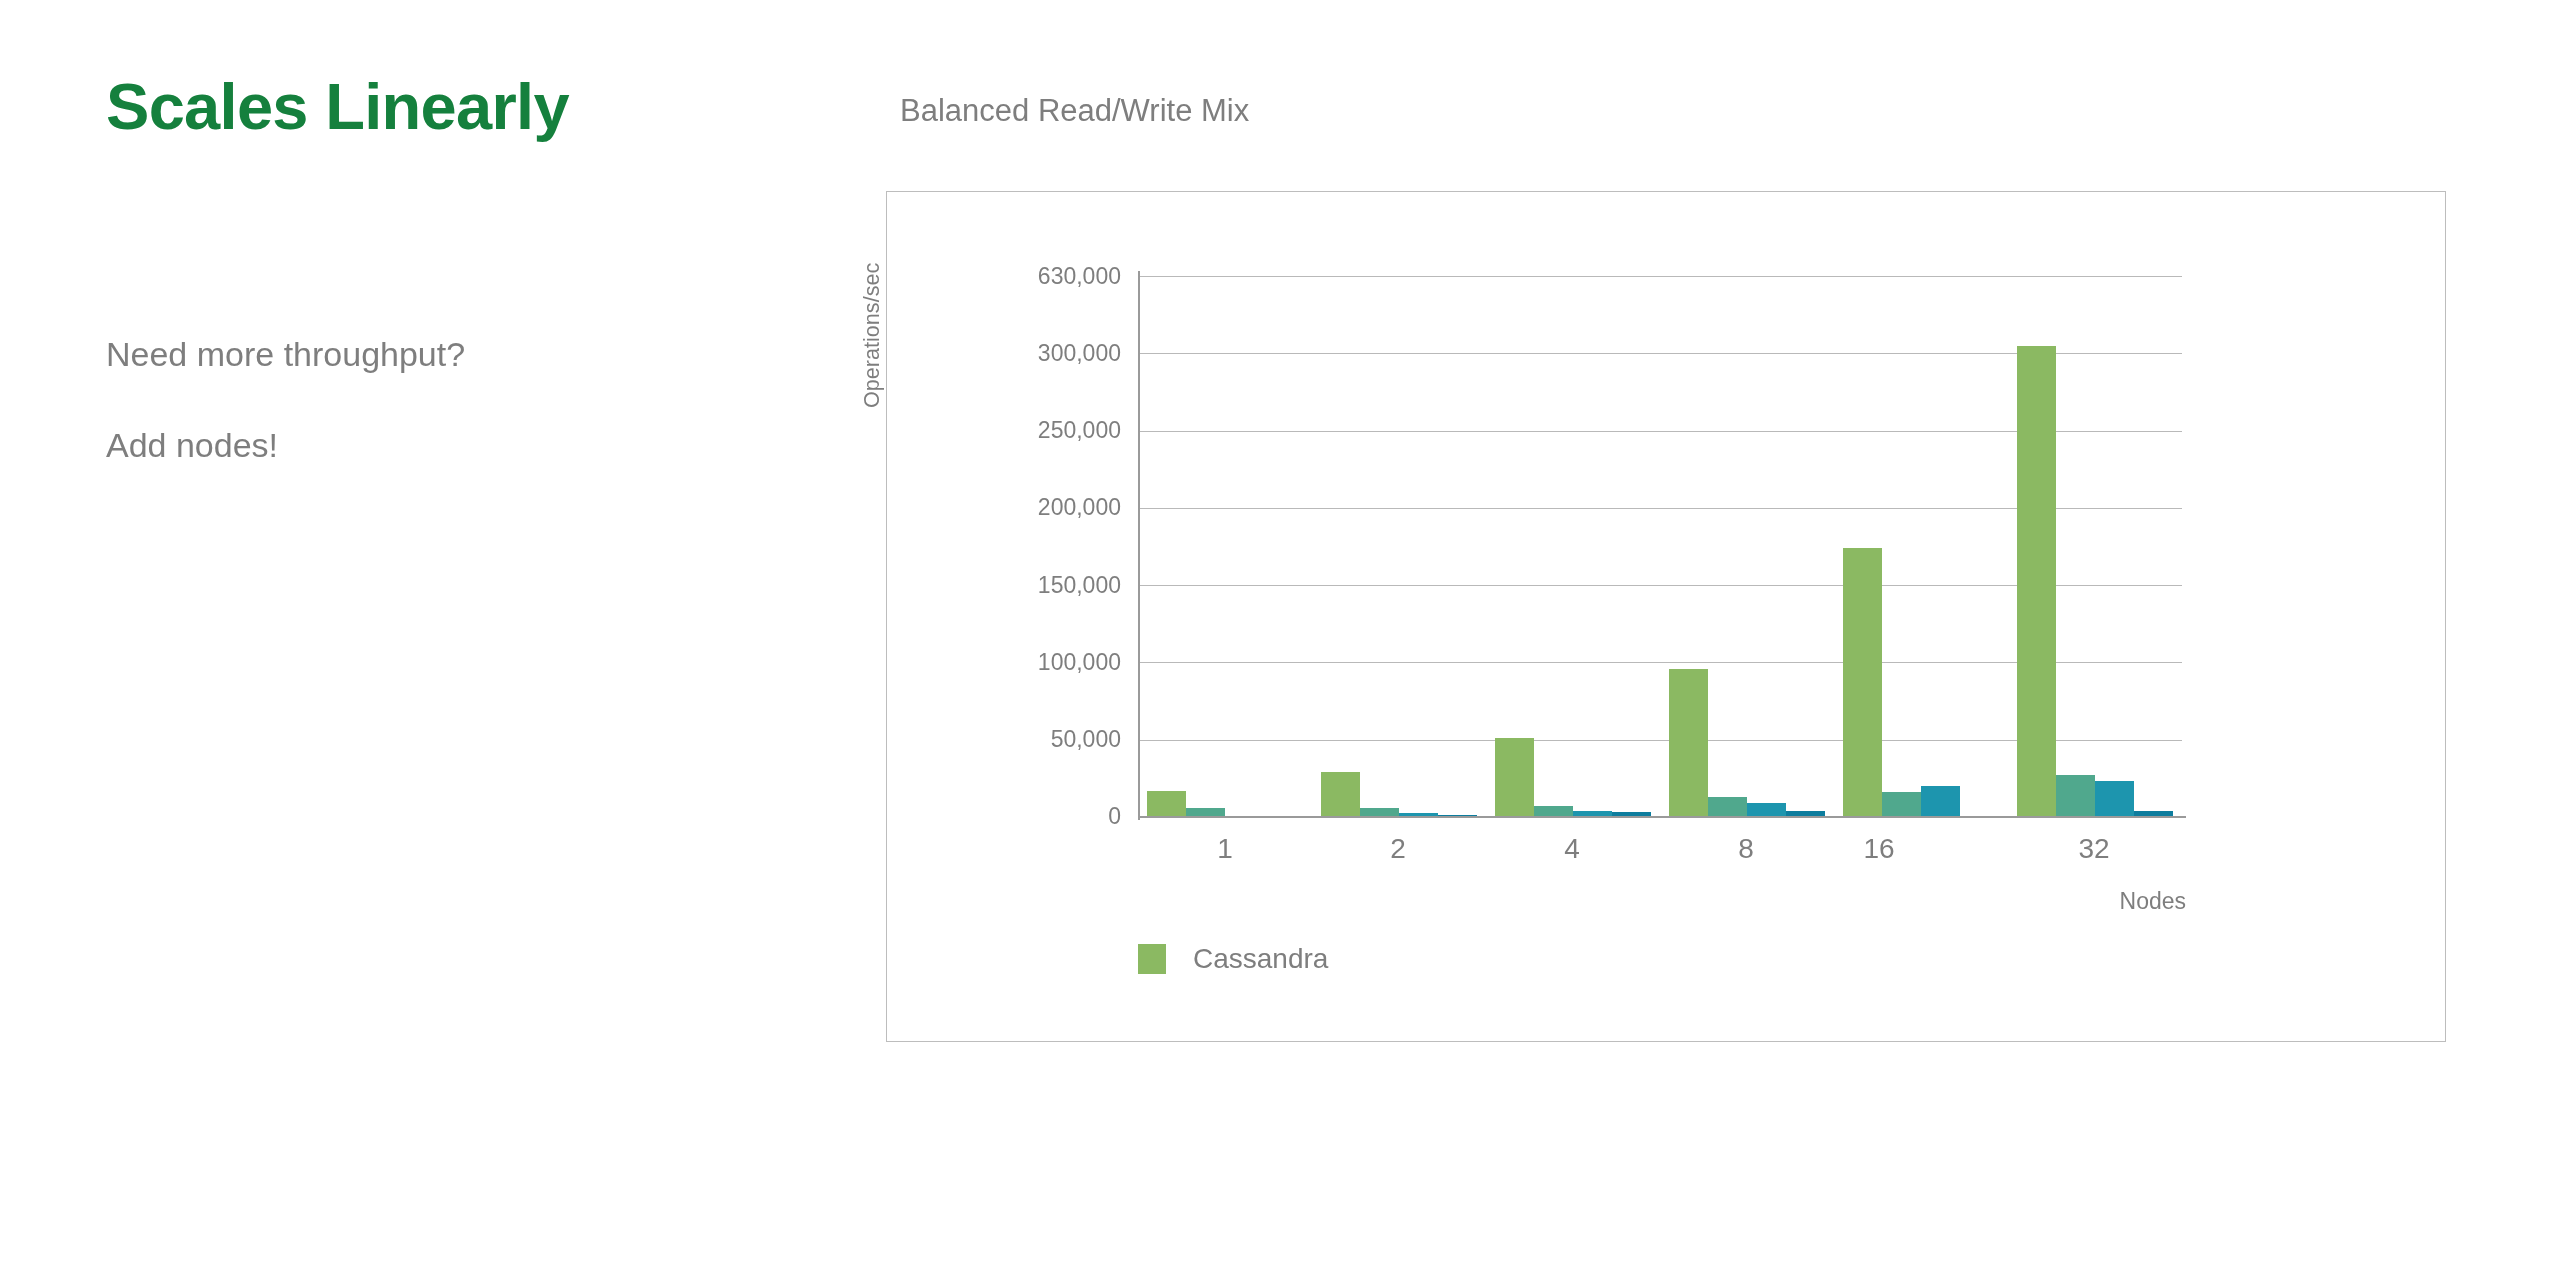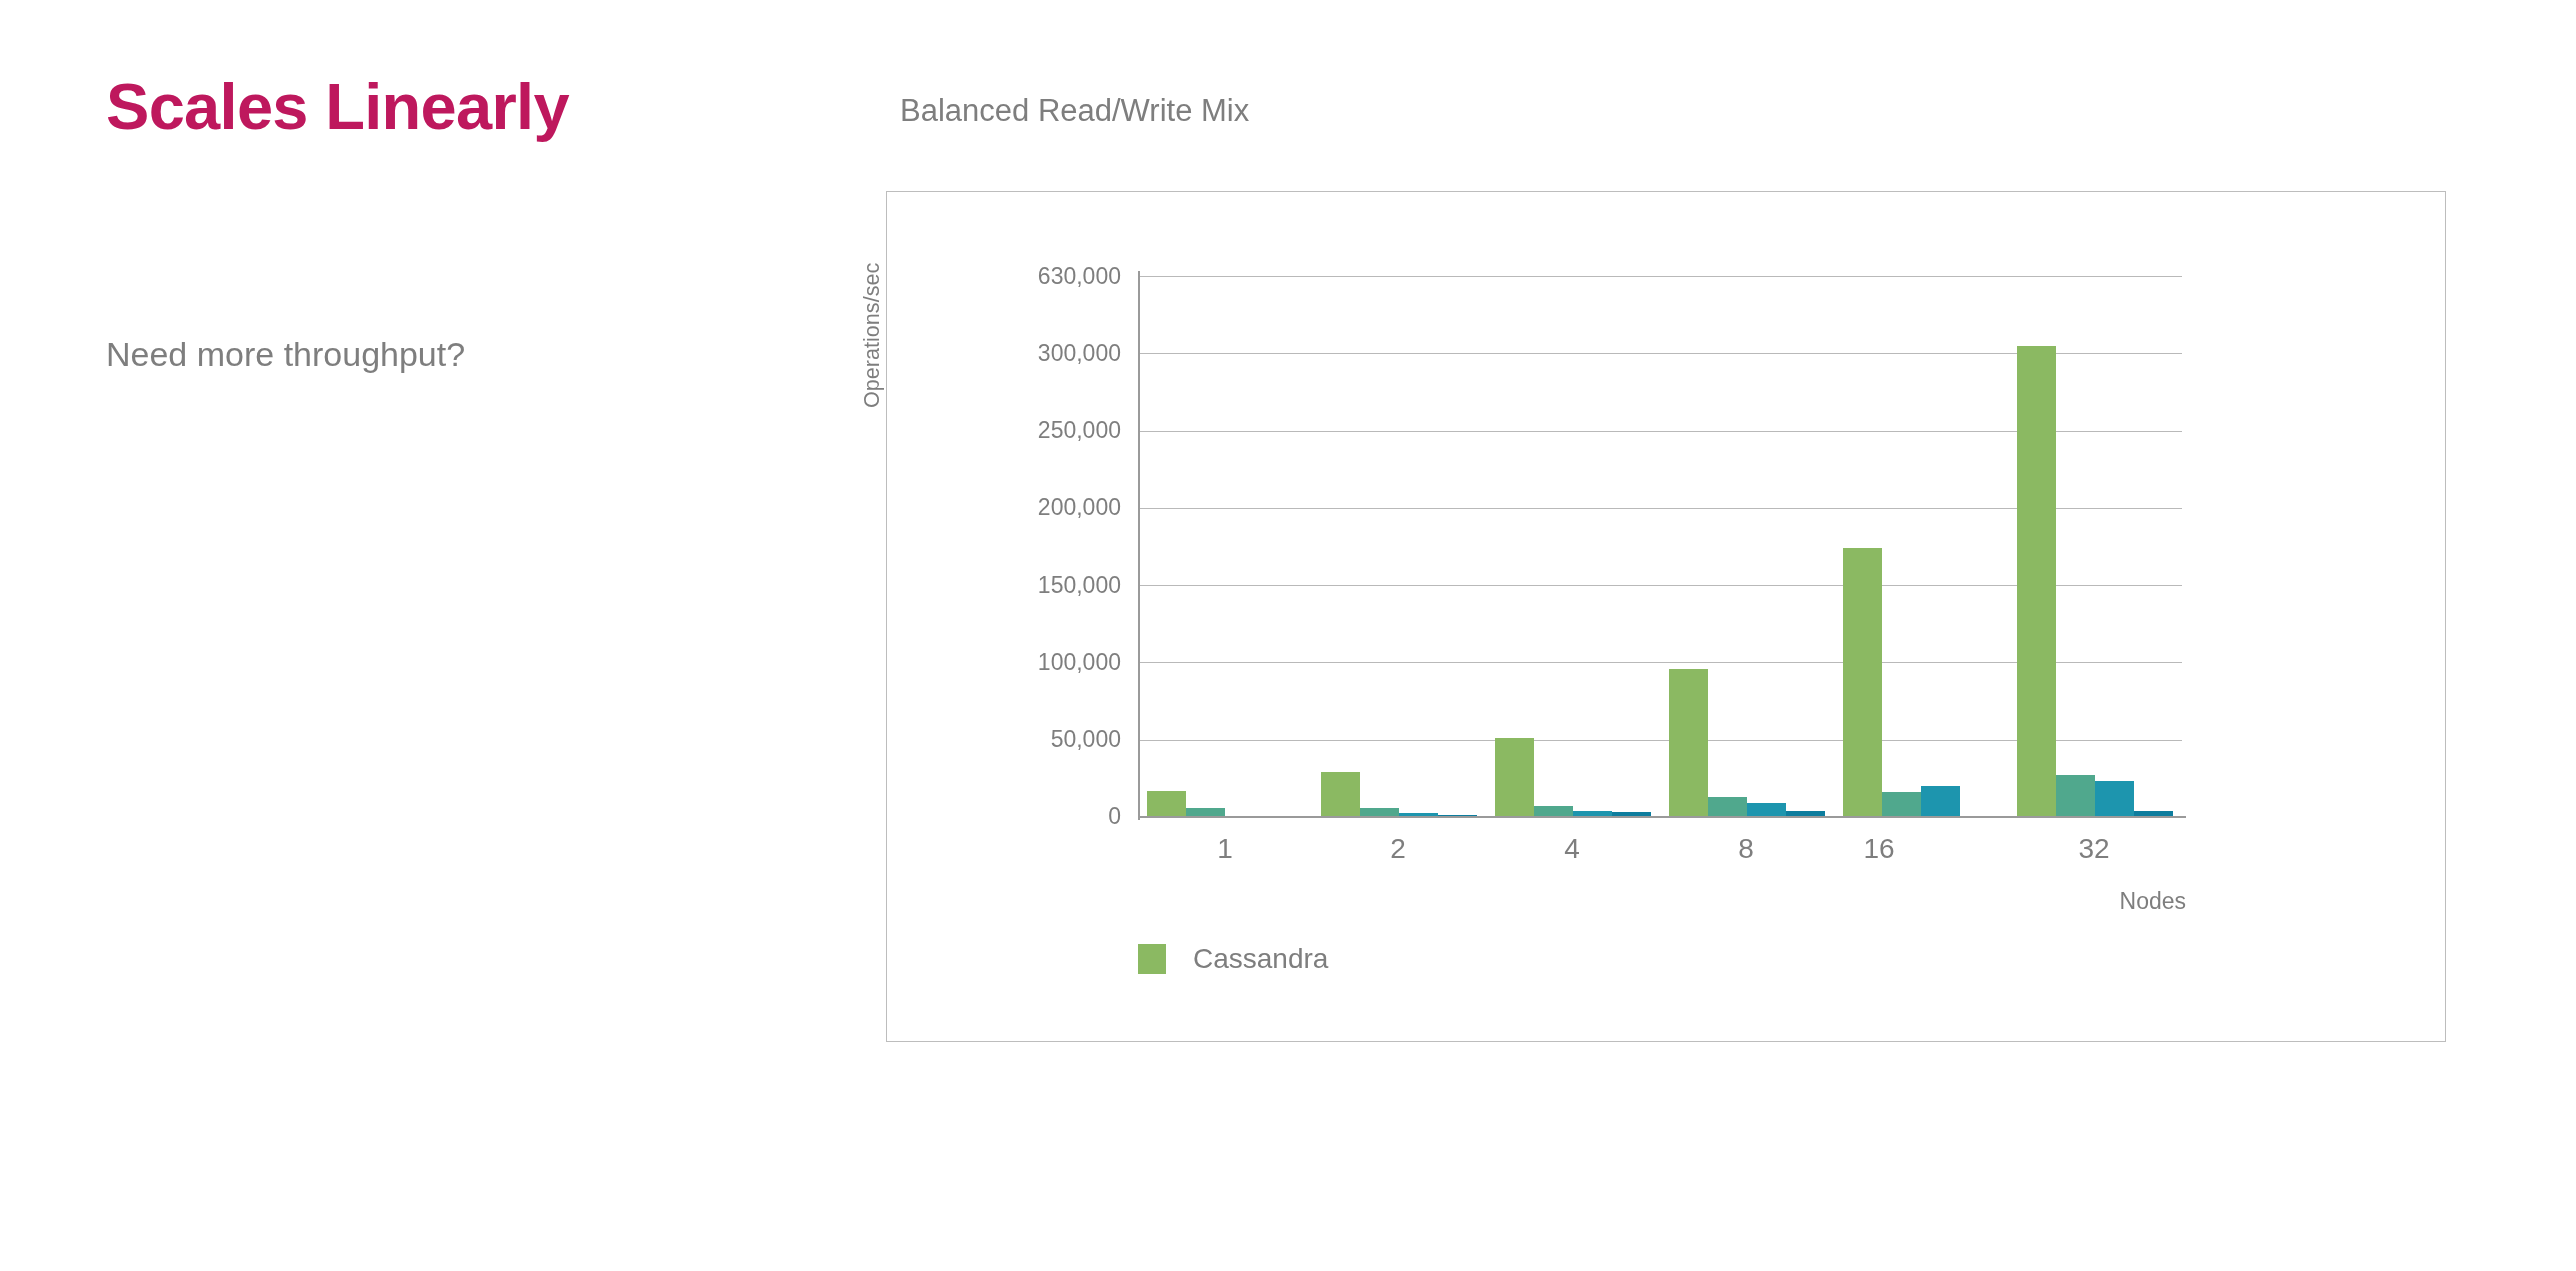--- a/index.html
+++ b/index.html
@@ -16,21 +16,21 @@
   }
 
   
   #slide-title {
     position: absolute;
     left: 106px;
     top: 73px;
     font-size: 65px;
     font-weight: bold;
     letter-spacing: -0.7px;
-    color: #be185d;
+    color: #15803d;
     line-height: 1.05;
     white-space: nowrap;
   }
   #bullet-list {
     position: absolute;
     left: 106px;
     top: 337px;
     width: 606px;
   }
   .bullet-line {
@@ -173,20 +173,21 @@
     white-space: nowrap;
   }
 </style>
 </head>
 <body>
 
 <div id="slide-title">Scales Linearly</div>
 
 <div id="bullet-list">
   <div class="bullet-line">Need more throughput?</div>
+  <div class="bullet-line">Add nodes!</div>
 </div>
 
 <div id="chart-subtitle">Balanced Read/Write Mix</div>
 
 <div id="chart-panel">
 
   <div id="ylabel">Operations/sec</div>
 
   <div id="ytick-col">
       <div class="ytick-label" style="top: 624px;">0</div>

